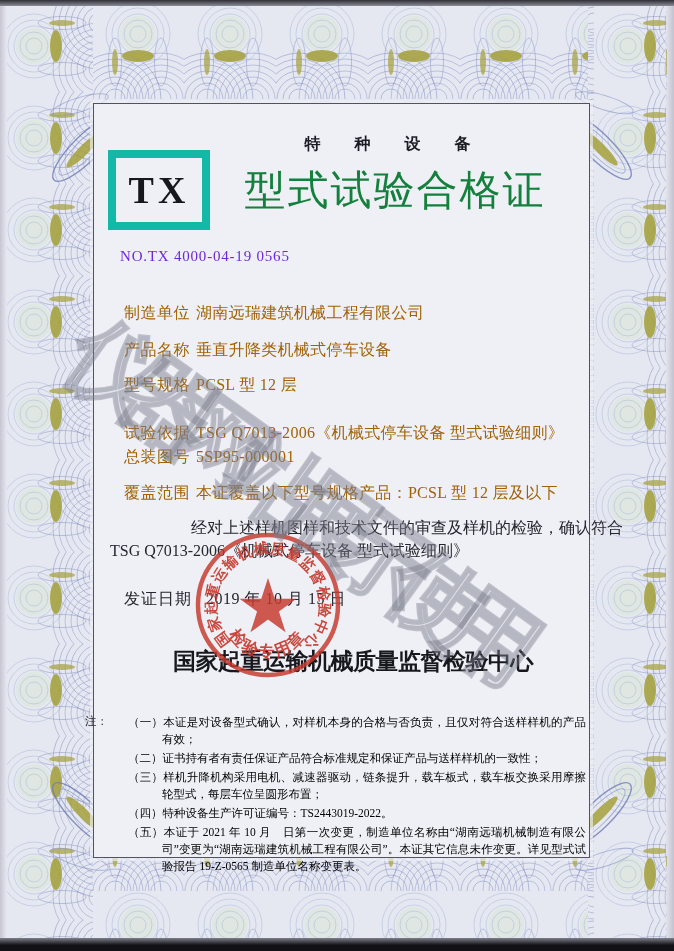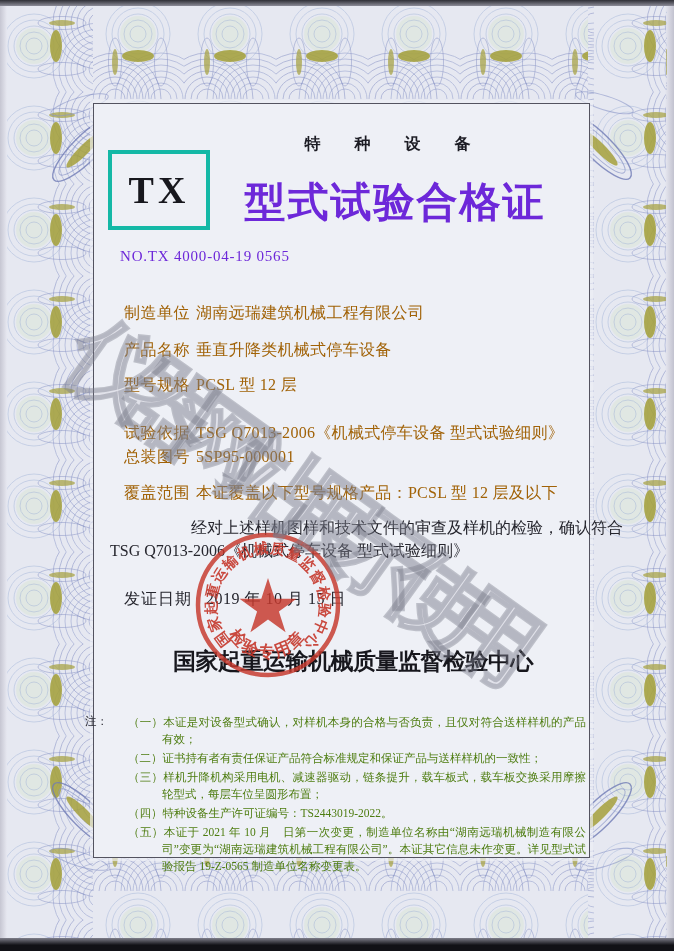--- a/index.html
+++ b/index.html
@@ -18,46 +18,46 @@
   .frame-svg{position:absolute;left:0;top:0;z-index:1;}
 
   .paper{
     position:absolute;left:93px;top:103px;width:497px;height:755px;
     background:#eef0f6;border:1.5px solid #53535f;box-sizing:border-box;z-index:2;
     box-shadow:0 0 0 3px rgba(238,240,246,.65);
   }
 
   .tx-box{
     position:absolute;left:108px;top:150px;width:102px;height:80px;
-    border:4px solid #14b8a6;box-sizing:border-box;z-index:3;
+    border:8px solid #14b8a6;box-sizing:border-box;z-index:3;
     display:flex;align-items:center;justify-content:center;
     font-size:38px;font-weight:bold;letter-spacing:4px;color:#17171d;
   }
   .head-wrap{position:absolute;left:212px;top:134px;width:366px;text-align:center;z-index:3;}
   .head-small{font-size:16px;font-weight:bold;letter-spacing:15px;color:#1c1c24;white-space:nowrap;}
-  .head-title{margin-top:20px;font-size:41px;font-weight:bold;letter-spacing:2px;color:#6d28d9;white-space:nowrap;}
+  .head-title{margin-top:8px;font-size:41px;font-weight:normal;letter-spacing:2px;color:#15803d;white-space:nowrap;}
   .cert-no{position:absolute;left:120px;top:248px;width:470px;text-align:left;font-size:15px;letter-spacing:.8px;color:#6d28d9;z-index:3;}
 
   .field-row{position:absolute;left:124px;white-space:nowrap;z-index:3;font-size:16px;color:#a16207;}
   .field-label{display:inline-block;width:68px;letter-spacing:.5px;}
   .field-value{display:inline-block;letter-spacing:.3px;}
   .row-0{top:303px}.row-1{top:340px}.row-2{top:375px}.row-3{top:423px}.row-4{top:447px}.row-5{top:483px}
 
   .stmt1{position:absolute;left:191px;top:518px;font-size:16px;white-space:nowrap;z-index:3;color:#26262e;}
   .stmt2{position:absolute;left:110px;top:541px;font-size:16px;white-space:nowrap;z-index:3;color:#26262e;}
 
   .date-row{position:absolute;left:124px;top:589px;font-size:16px;z-index:3;color:#26262e;white-space:nowrap;}
   .date-label{display:inline-block;width:78px;letter-spacing:1px;}
   .date-value{letter-spacing:.5px;}
 
   .authority{position:absolute;left:93px;top:646px;width:520px;text-align:center;
     font-size:23px;font-weight:bold;letter-spacing:-0.5px;color:#17171d;z-index:3;white-space:nowrap;}
 
   .notes-label{position:absolute;left:85px;top:714px;font-size:11.5px;z-index:3;color:#33333c;}
-  .notes{position:absolute;left:128px;top:714px;width:458px;z-index:3;color:#4d7c0f;}
+  .notes{position:absolute;left:128px;top:714px;width:458px;z-index:3;color:#000000;}
   .note{font-size:11.5px;line-height:17px;padding-left:34px;text-indent:-34px;margin-bottom:2px;text-align:justify;}
 
   .stamp{position:absolute;left:183px;top:520px;z-index:6;opacity:.9;}
 
   .watermark{
     position:absolute;left:114px;top:292px;width:760px;z-index:7;
     transform:rotate(35.5deg);transform-origin:0 0;
     font-size:92px;font-weight:bold;letter-spacing:-26px;white-space:nowrap;
     color:rgba(128,130,144,0.12);
     -webkit-text-stroke:2.5px rgba(122,124,138,0.42);

